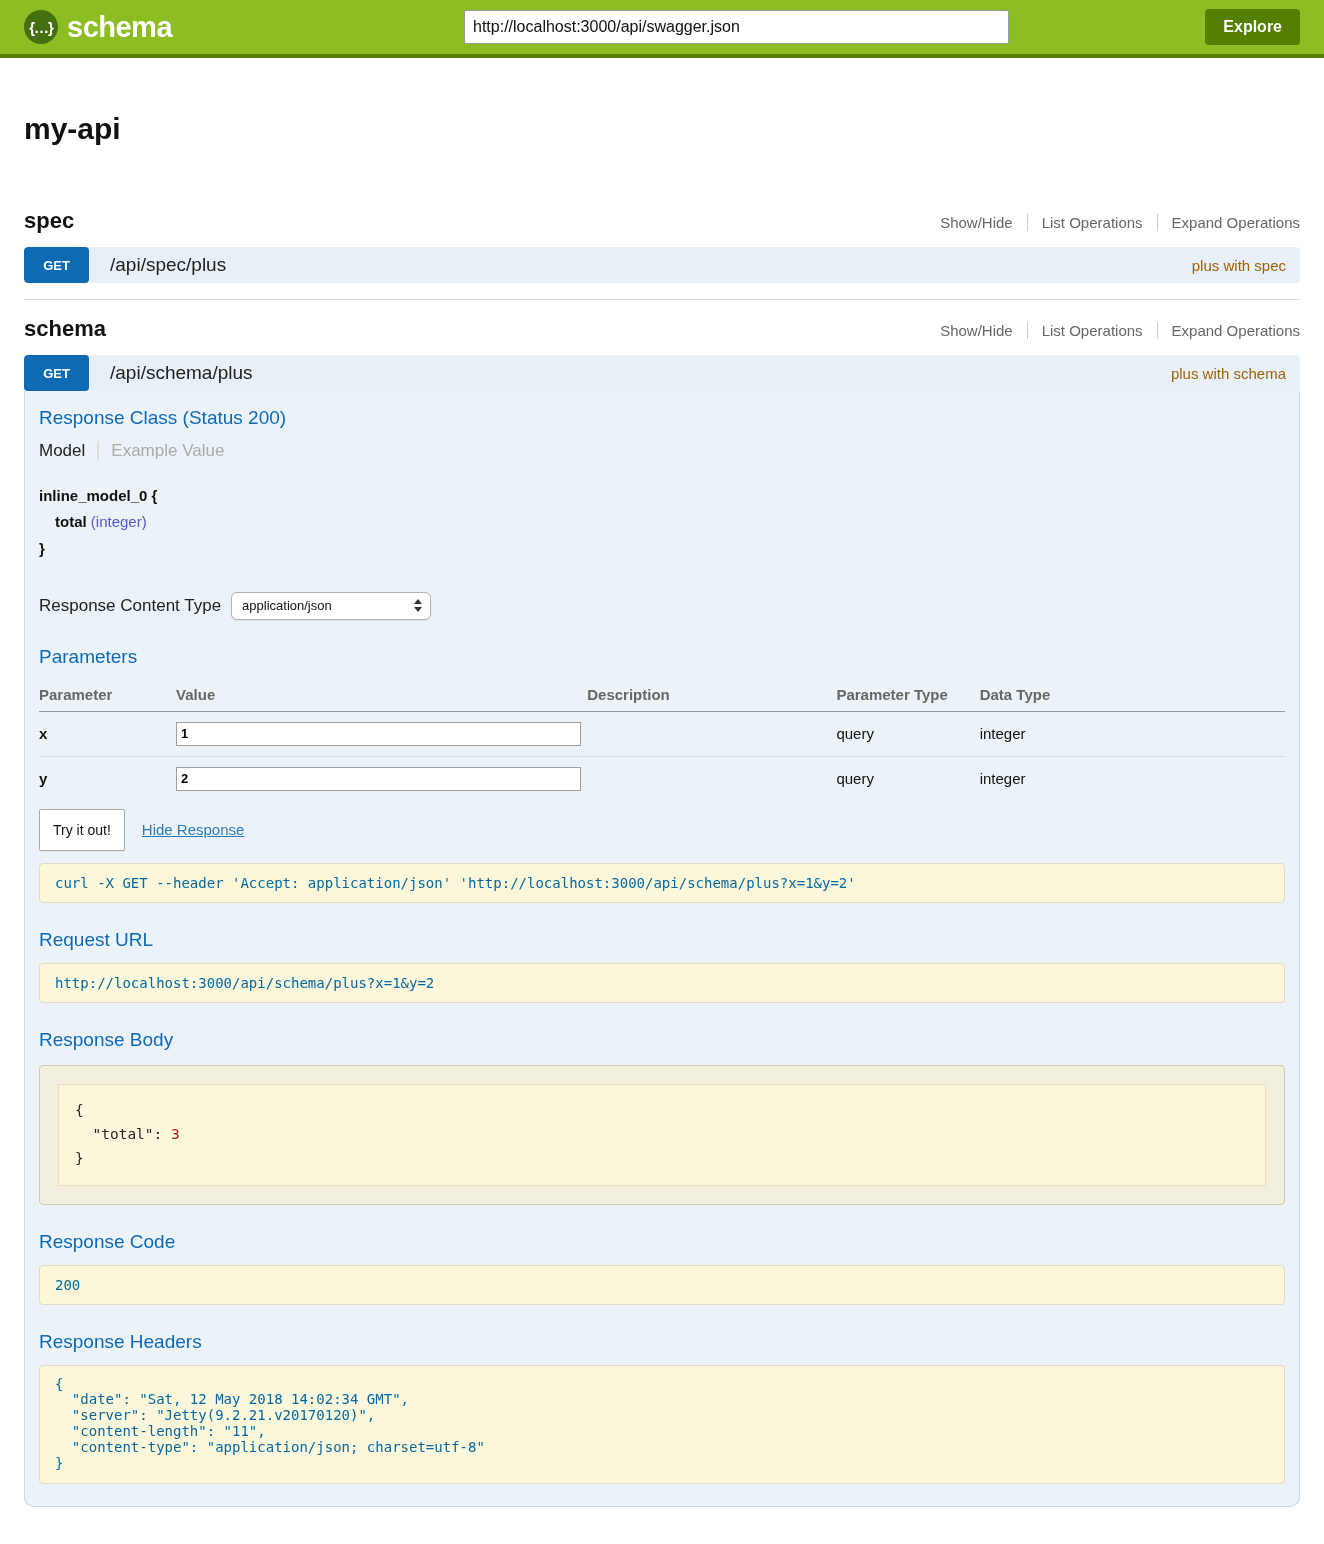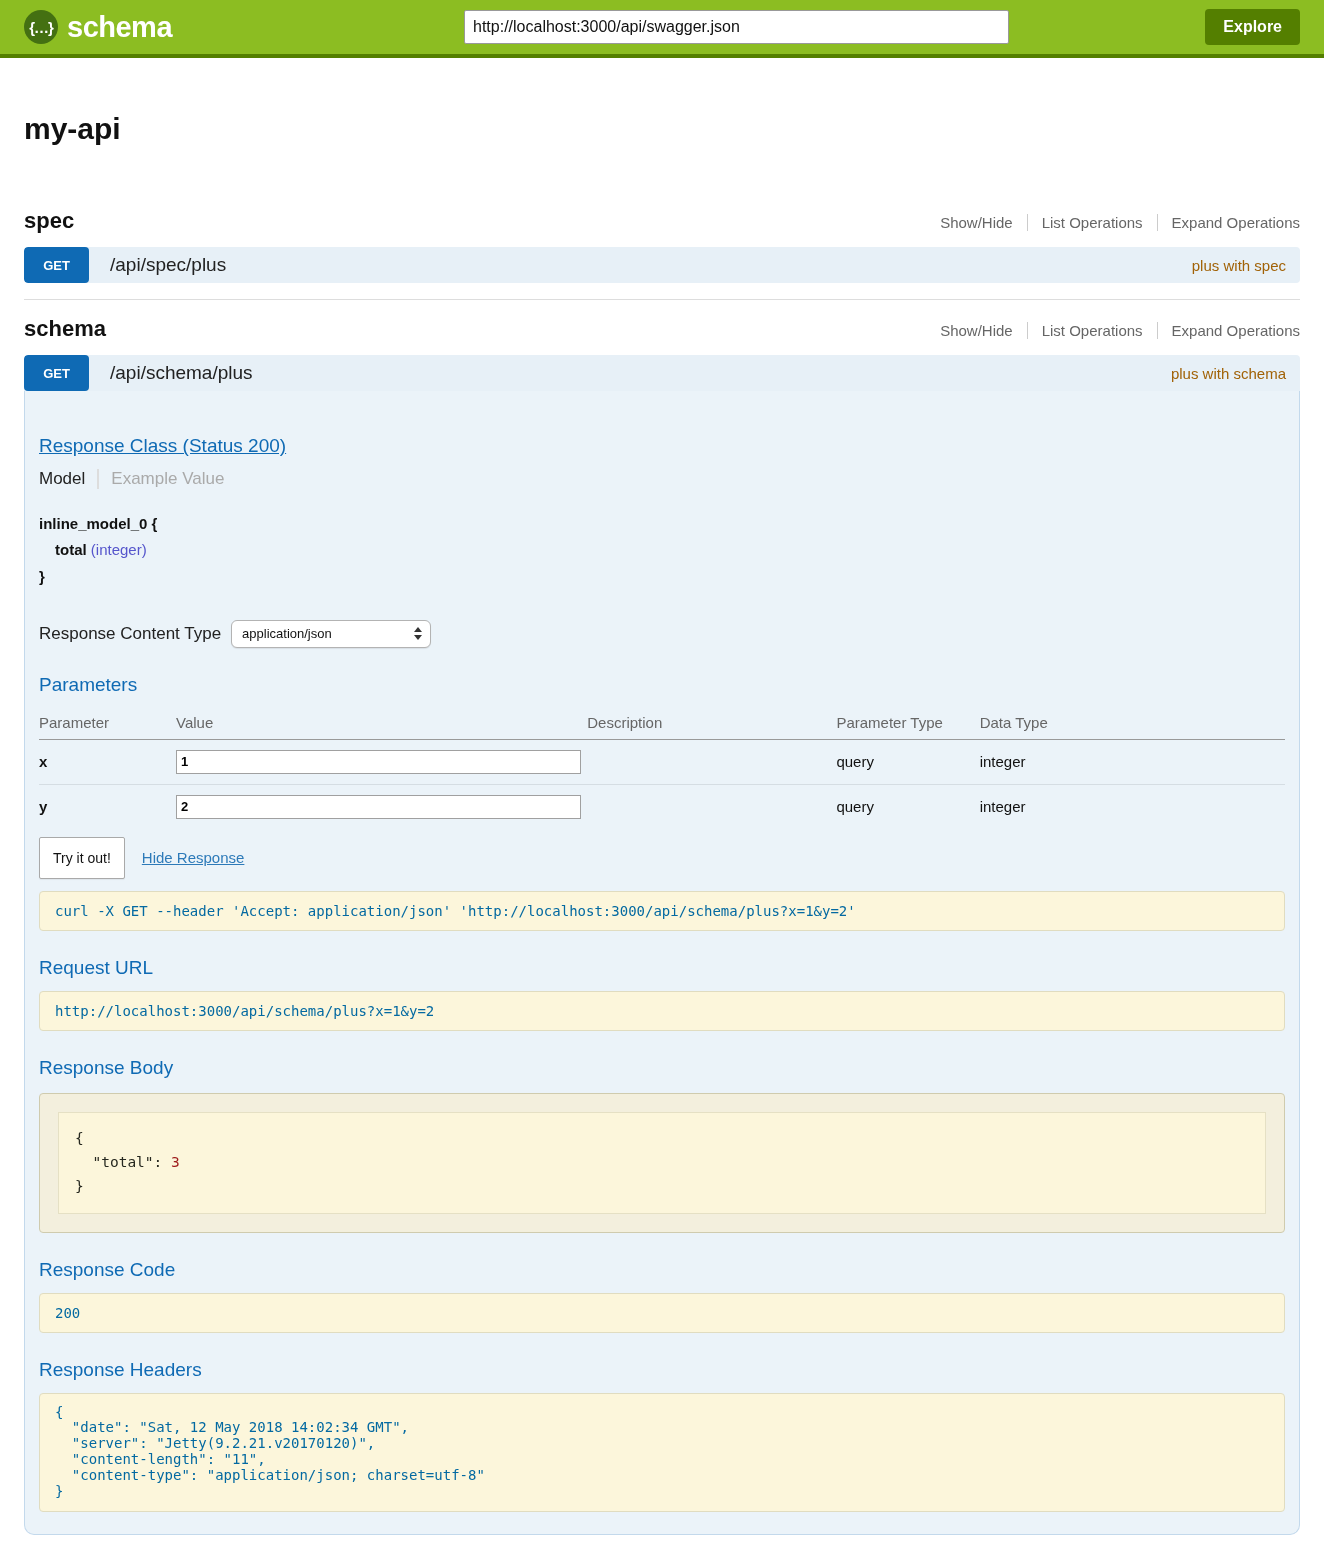--- a/index.html
+++ b/index.html
@@ -28,41 +28,41 @@
   .op-row { margin-top:13px; display:flex; align-items:center; background:#e7f0f7; border-radius:4px; height:36px; overflow:hidden; }
   .method-btn { width:65px; height:36px; background:#0f6ab4; color:#fff; font-weight:bold; font-size:13px; display:flex; align-items:center; justify-content:center; border-radius:4px; cursor:pointer; flex:none; }
   .op-path { margin-left:21px; font-size:19px; color:#222; text-decoration:none; }
   .op-summary { margin-left:auto; margin-right:14px; font-size:15px; color:#a16207; text-decoration:none; }
 
   hr.sep { border:none; border-top:1px solid #ddd; margin:16px 0 0 0; }
 
   
   .op-content { background:#ebf3f9; border:1px solid #c3d9ec; border-top:none; border-radius:0 0 10px 10px; padding:16px 14px 22px 14px; }
   .blk-heading { color:#0f6ab4; font-size:19px; font-weight:500; margin-top:26px; }
-  .blk-heading.first { margin-top:28px;text-decoration:underline; }
+  .blk-heading.first { margin-top:0; }
 
   .tabs { margin-top:12px; display:flex; align-items:center; font-size:17px; }
   .tab-model { color:#222; padding-right:12px; cursor:pointer; }
   .tab-example { color:#aaa; padding-left:12px; border-left:2px solid #ddd; cursor:pointer; }
 
   .model-sig { margin-top:22px; font-size:15px; color:#111; line-height:1.75; }
   .model-sig .m-open { font-weight:bold; }
   .model-sig .m-prop { font-weight:bold; margin-left:16px;margin-top:20px; }
   .model-sig .m-type { color:#5555cc; }
   .model-sig .m-close { font-weight:bold; }
 
   .rct-row { margin-top:30px; display:flex; align-items:center; gap:10px; }
   .rct-label { font-size:17px; color:#222; }
   .fake-select { display:flex; align-items:center; width:200px; height:28px; background:#fff; border:1px solid #b3b3b3; border-radius:6px; padding:0 8px 0 10px; font-size:13px; color:#111; cursor:pointer; box-shadow:0 1px 1px rgba(0,0,0,.08); }
   .sel-arrows { margin-left:auto; display:flex; flex-direction:column; gap:3px; }
   .tri-up { width:0; height:0; border-left:4px solid transparent; border-right:4px solid transparent; border-bottom:5px solid #333; }
   .tri-down { width:0; height:0; border-left:4px solid transparent; border-right:4px solid transparent; border-top:5px solid #333; }
 
   table.params { width:100%; border-collapse:collapse; margin-top:12px; }
-  table.params th { text-align:left; font-weight:normal; color:#666; font-size:15px; padding:6px 0 8px 0; border-bottom:1px solid #999; }
+  table.params th { text-align:left; font-weight:bold; color:#666; font-size:15px; padding:6px 0 8px 0; border-bottom:1px solid #999; }
   table.params td { padding:10px 0; font-size:15px; color:#111; vertical-align:middle; }
   table.params tbody tr + tr td { border-top:1px solid #d5dde3; }
   td.pname { font-weight:bold; }
   .col-param { width:11%; } .col-value { width:33%; } .col-desc { width:20%; } .col-ptype { width:11.5%; }
   .param-input { width:405px; height:24px; border:1px solid #a0a0a0; padding:1px 4px; font-size:13px; font-weight:bold; color:#000; font-family:"Liberation Sans","DejaVu Sans",sans-serif; }
 
   .try-row { margin-top:8px; display:flex; align-items:center; gap:17px; }
   .try-btn { background:#fff; border:1px solid #a9a9a9; border-radius:2px; padding:12px 13px; font-size:14px; color:#111; cursor:pointer; font-family:inherit; box-shadow:0 1px 1px rgba(0,0,0,.06); }
   .hide-resp { color:#2d7ab9; font-size:15px; text-decoration:underline; cursor:pointer; }
 

